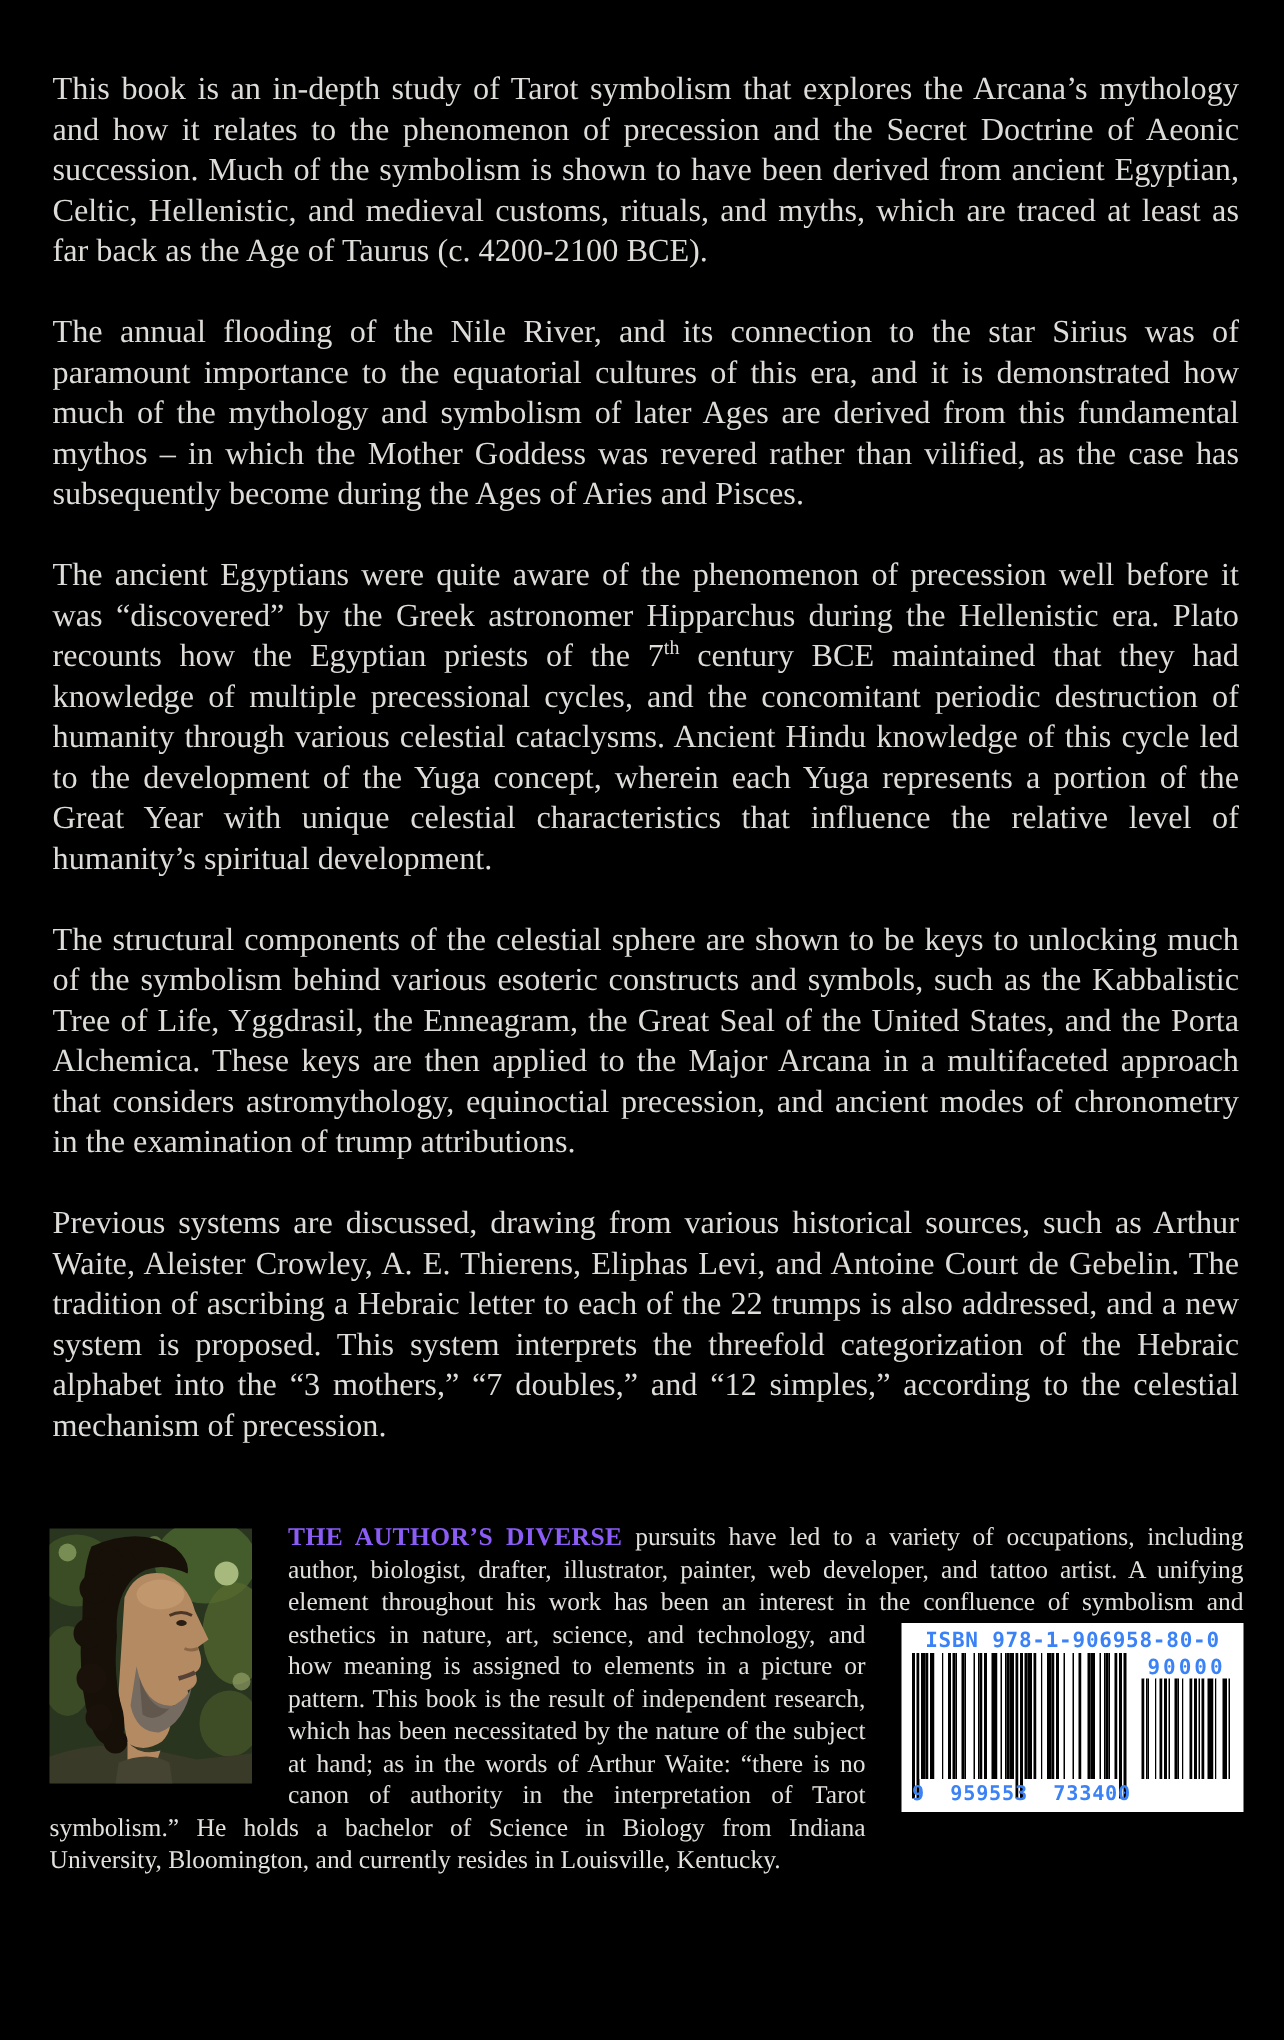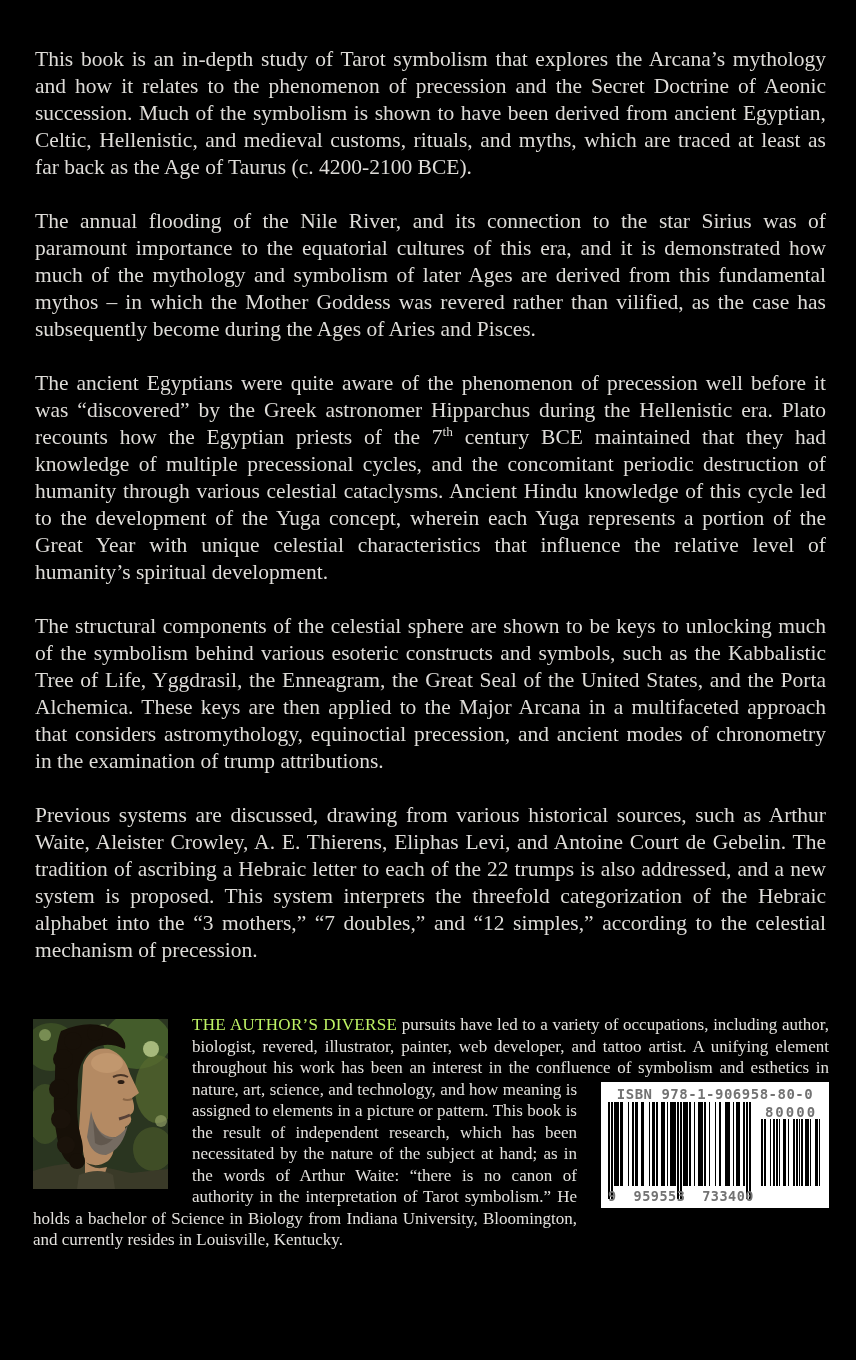--- a/index.html
+++ b/index.html
@@ -23,38 +23,38 @@
   .author {
     margin-top:50px;
     padding:0 27px 0 33px;
     color:#e3e1dd;
     font-size:17px;
     line-height:21.5px;
     text-align:justify;
   }
   .author::after { content:""; display:block; clear:both; }
   .bio { margin:0; }
-  .bio b { color:#bef264; font-weight:normal; letter-spacing:0.3px; }
+  .bio b { color:#8b5cf6; font-weight:bold; letter-spacing:0.3px; }
 
   .photo {
     float:left;
     width:135px; height:170px;
     margin:5px 24px 8px 0;
     background:#1c2514;
   }
   .photo svg { display:block; width:100%; height:100%; }
 
   
   .barcode {
     float:right;
     display:block;
     width:228px; height:126px;
     margin:3px 0 10px 24px;
     background:#fff;
-    color:#737373;
+    color:#3b82f6;
     box-sizing:border-box;
     padding:2px 5px;
     font-family:"DejaVu Sans Mono", monospace;
   }
   .isbn-line {
     display:block;
     height:18px;
     text-align:center;
     font-size:14px;
     font-weight:bold;
@@ -134,21 +134,21 @@
         <circle cx="28" cy="100" r="10" fill="#1a120a"></circle>
         <circle cx="33" cy="126" r="9" fill="#1a120a"></circle>
         <circle cx="44" cy="142" r="8" fill="#171008"></circle>
         <circle cx="40" cy="22" r="9" fill="#171008"></circle>
         <circle cx="62" cy="14" r="8" fill="#171008"></circle>
         <path d="M52 142 Q60 152 74 148 L70 160 L52 156 Z" fill="#b48a63"></path>
         <path d="M46 156 Q66 148 80 156 L82 170 L44 170 Z" fill="#454331"></path>
       </svg>
     </div>
 
-    <p class="bio"><b>THE AUTHOR’S DIVERSE</b><span> pursuits have led to a variety of occupations, including author, biologist, revered, illustrator, painter, web developer, and tattoo artist.  A unifying element throughout his work has been an interest in the confluence of symbolism and esthetics in </span><span class="barcode">
+    <p class="bio"><b>THE AUTHOR’S DIVERSE</b><span> pursuits have led to a variety of occupations, including author, biologist, drafter, illustrator, painter, web developer, and tattoo artist.  A unifying element throughout his work has been an interest in the confluence of symbolism and esthetics in </span><span class="barcode">
           <span class="isbn-line">ISBN 978-1-906958-80-0</span>
           <span class="bc-main">
             <span class="bc-left">
               <span class="bars-row" id="bars-main">
                 <span class="bar b1 guard" style="width: 1.5px;"></span>
                 <span class="bar b0 guard" style="width: 1.5px;"></span>
                 <span class="bar b1 guard" style="width: 1.5px;"></span>
                 <span class="bar b0" style="width: 1.5px;"></span>
                 <span class="bar b1" style="width: 1.5px;"></span>
                 <span class="bar b1" style="width: 1.5px;"></span>
@@ -242,21 +242,21 @@
                 <span class="bar b0 guard" style="width: 1.5px;"></span>
                 <span class="bar b1 guard" style="width: 1.5px;"></span>
               </span>
               <span class="digits">
                 <span>9</span>
                 <span>959553</span>
                 <span>733400</span>
               </span>
             </span>
             <span class="bc-right">
-              <span class="price">80000</span>
+              <span class="price">90000</span>
               <span class="supp-row" id="bars-supp">
                 <span class="bar b0" style="width: 1.25px;"></span>
                 <span class="bar b1" style="width: 1.25px;"></span>
                 <span class="bar b0" style="width: 1.25px;"></span>
                 <span class="bar b1" style="width: 1.25px;"></span>
                 <span class="bar b1" style="width: 1.25px;"></span>
                 <span class="bar b0" style="width: 1.25px;"></span>
                 <span class="bar b0" style="width: 1.25px;"></span>
                 <span class="bar b0" style="width: 1.25px;"></span>
                 <span class="bar b1" style="width: 1.25px;"></span>

